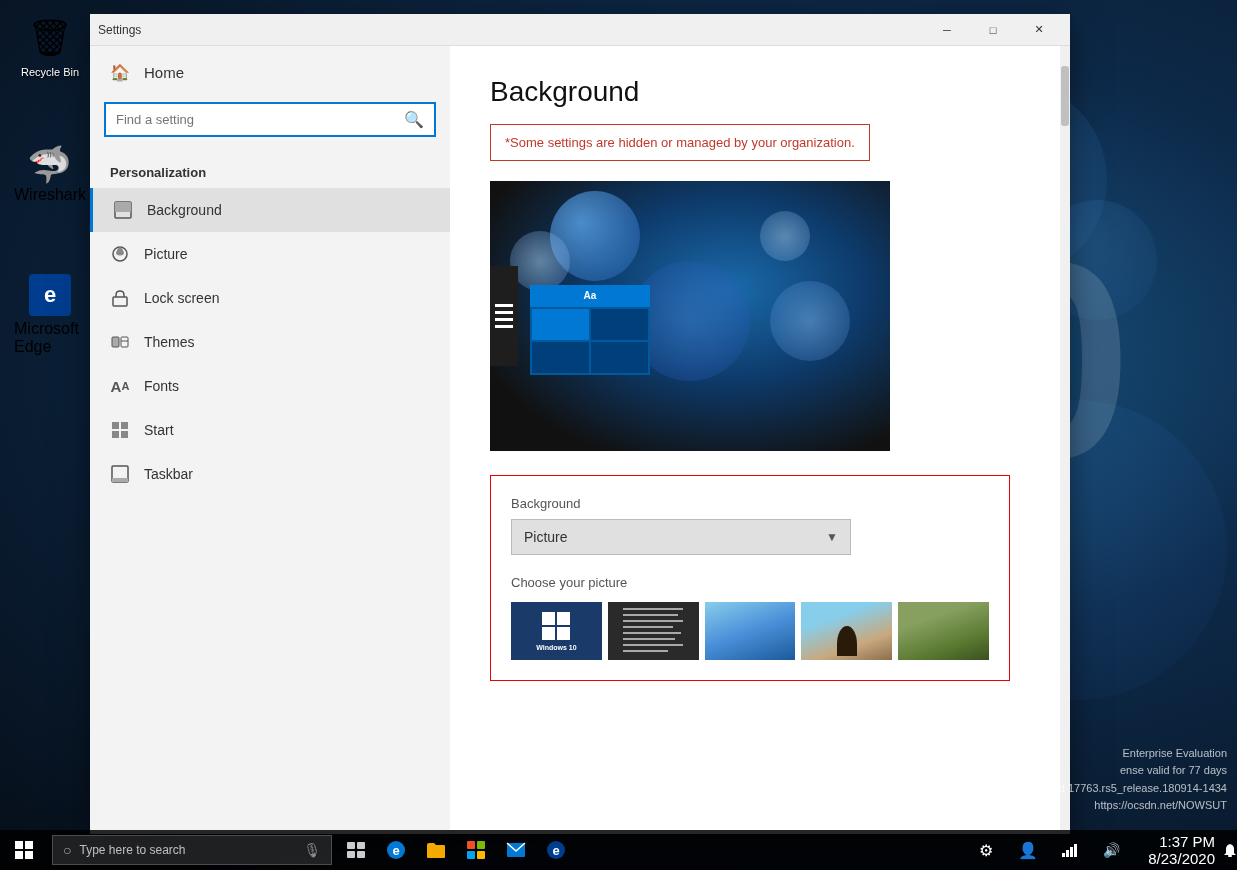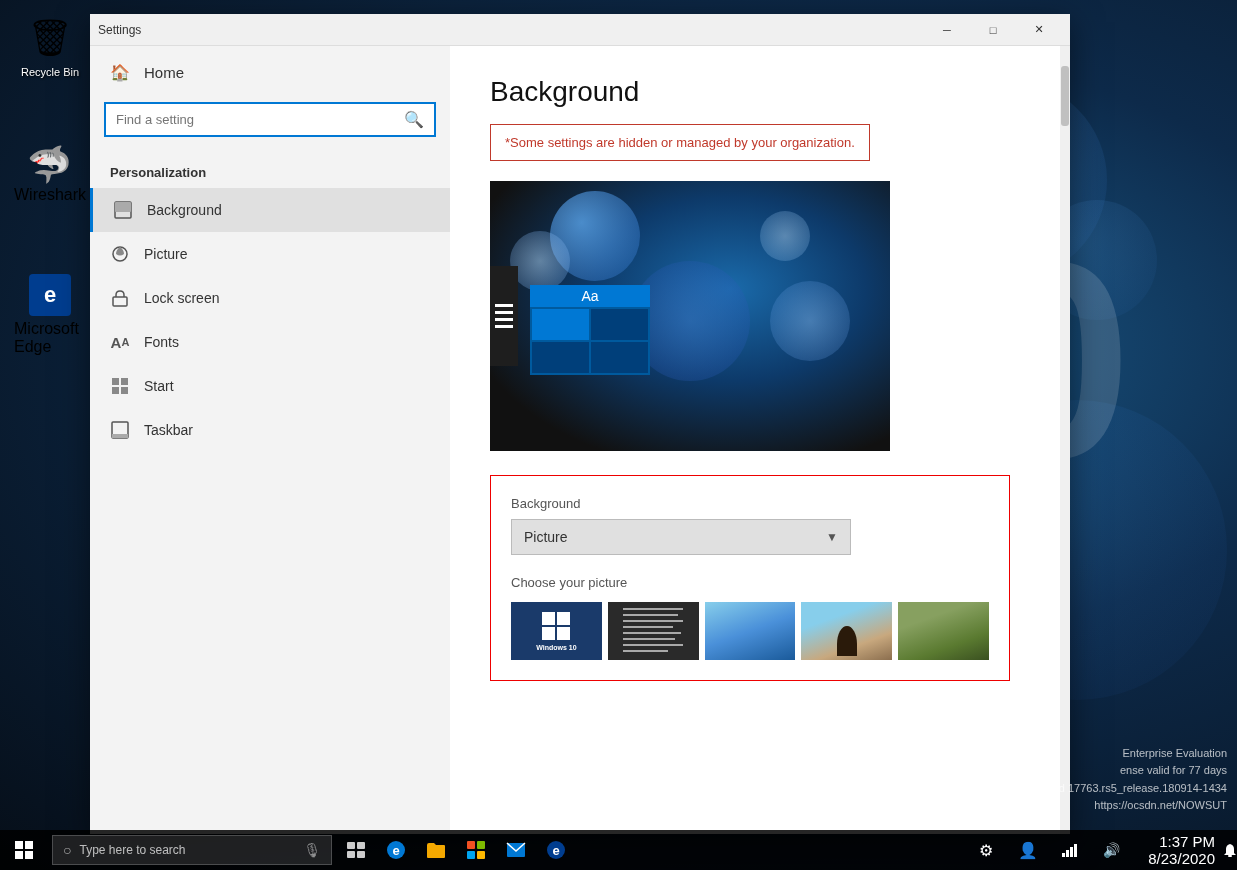--- a/index.html
+++ b/index.html
@@ -281,22 +281,22 @@
       width: 120px;
       height: 90px;
     }
     .mini-title {
       background: #0078d4;
       height: 22px;
       display: flex;
       align-items: center;
       justify-content: center;
       color: white;
-      font-size: 14px;
-      font-weight: 400;
+      font-size: 10px;
+      font-weight: 700;
     }
     .mini-body {
       background: #0078d4;
       flex: 1;
       height: 68px;
       display: grid;
       grid-template-columns: 1fr 1fr;
       grid-template-rows: 1fr 1fr;
       gap: 2px;
       padding: 2px;
@@ -613,20 +613,30 @@
         <div class="sidebar-item">
           <span class="sidebar-item-icon">
             <svg width="18" height="18" viewBox="0 0 18 18">
               <rect x="2" y="8" width="14" height="9" rx="1" fill="none" stroke="#555" stroke-width="1.5"></rect>
               <path d="M5 8 V6 Q5 2 9 2 Q13 2 13 6 V8" fill="none" stroke="#555" stroke-width="1.5"></path>
             </svg>
           </span>
           <span>Lock screen</span>
         </div>
 
+        <div class="sidebar-item">
+          <span class="sidebar-item-icon">
+            <svg width="18" height="18" viewBox="0 0 18 18">
+              <rect x="1" y="4" width="7" height="10" rx="1" fill="#aaa" stroke="#555" stroke-width="1"></rect>
+              <rect x="10" y="4" width="7" height="10" rx="1" fill="none" stroke="#555" stroke-width="1"></rect>
+              <line x1="10" y1="8" x2="17" y2="8" stroke="#555" stroke-width="1"></line>
+            </svg>
+          </span>
+          <span>Themes</span>
+        </div>
 
         <div class="sidebar-item">
           <span class="sidebar-item-icon" style="font-size:15px;font-weight:bold;color:#555;">A<span style="font-size:11px;">A</span></span>
           <span>Fonts</span>
         </div>
 
         <div class="sidebar-item">
           <span class="sidebar-item-icon">
             <svg width="18" height="18" viewBox="0 0 18 18">
               <rect x="1" y="1" width="7" height="7" fill="#888"></rect>

